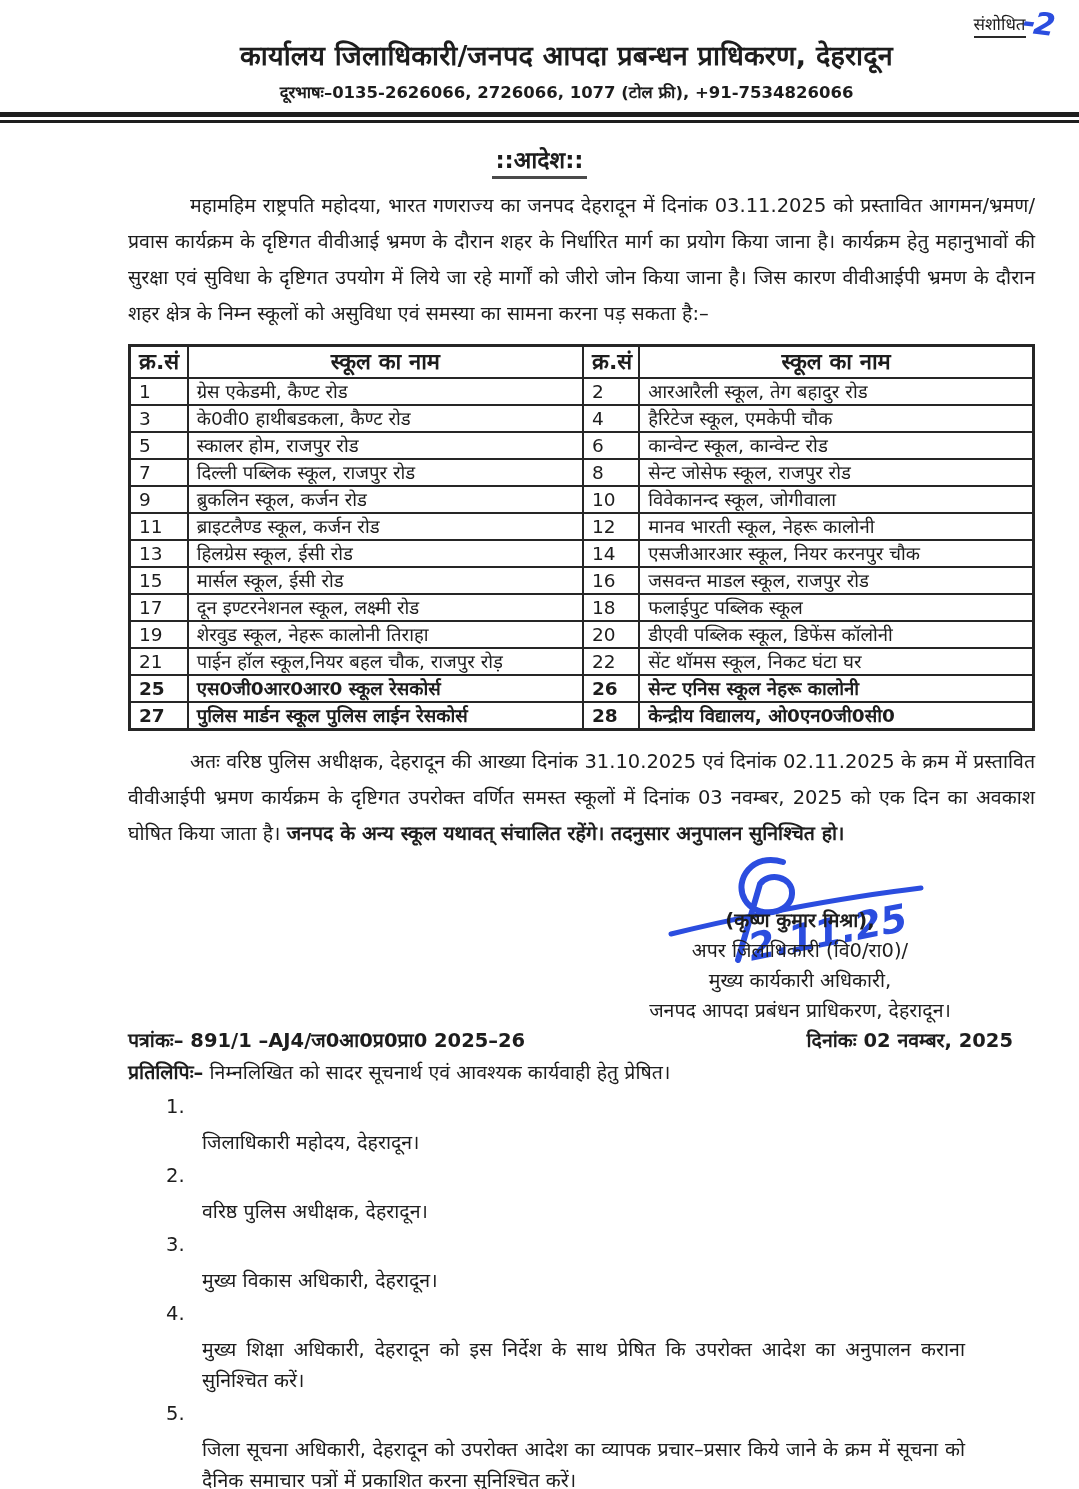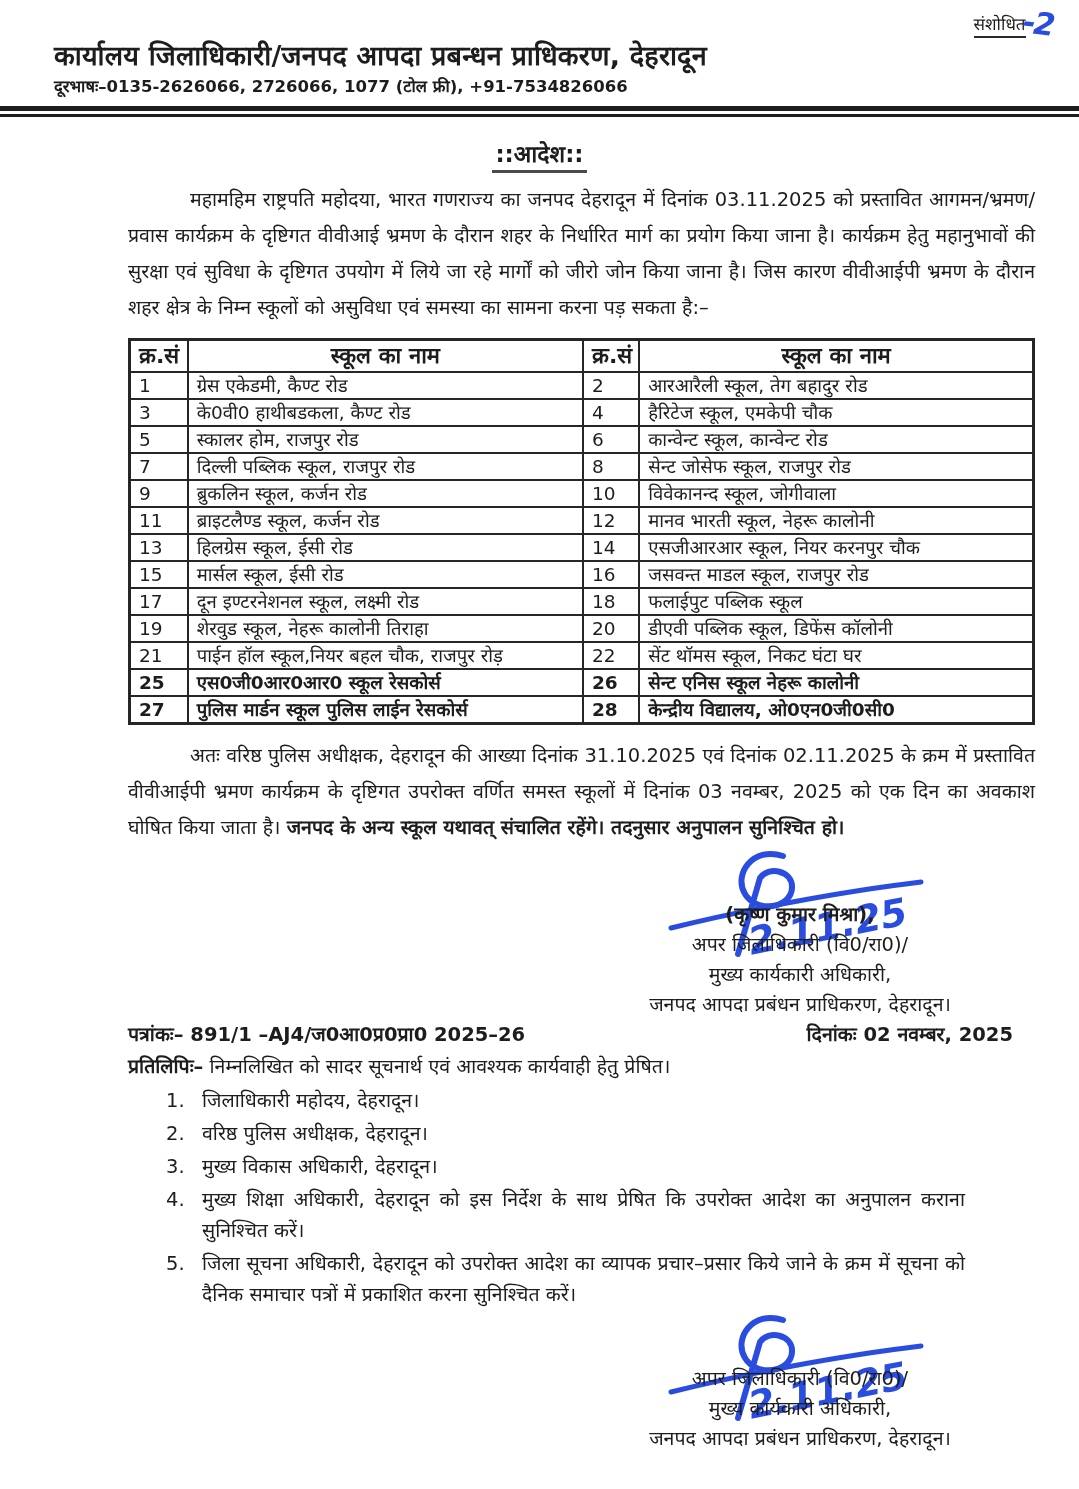--- a/index.html
+++ b/index.html
@@ -9,23 +9,23 @@
     font-family:"DejaVu Sans","Liberation Sans",sans-serif;
     color:#1d1d1d;
     position:relative;overflow:hidden;
   }
   .b{font-weight:bold;}
   
   .revision{position:absolute;top:12px;right:26px;display:flex;align-items:flex-start;}
   .revision .label{font-size:17px;font-weight:normal;border-bottom:2px solid #2a2a2a;padding-bottom:1px;}
   .revision .num{color:#2b4ddf;font-size:31px;font-weight:bold;font-style:italic;line-height:22px;margin-left:-3px;transform:rotate(7deg);letter-spacing:-2px;}
   
-  .header{padding-left:54px;margin-top:36px;}
+  .header{text-align:center;padding-left:54px;margin-top:36px;}
   .header .title{font-size:27px;font-weight:bold;letter-spacing:.2px;}
-  .header .phone{font-size:16.5px;font-weight:bold;margin-top:1px;}
+  .header .phone{font-size:16.5px;font-weight:bold;margin-top:7px;}
   .rule{margin-top:9px;height:3px;background:#fff;border-top:5px solid #1e1e1e;border-bottom:3px solid #1e1e1e;}
   
   .order-heading{text-align:center;margin-top:20px;}
   .order-heading span{font-size:23px;font-weight:bold;border-bottom:3px solid #4a4a4a;padding:0 3px 3px;}
   
   .content{margin:0 44px 0 128px;}
   .para{font-size:19.5px;line-height:36px;text-align:justify;text-indent:62px;margin:13px 0 0;}
   
   table{border-collapse:collapse;width:100%;margin-top:12px;font-size:18.5px;border:3px solid #262626;table-layout:fixed;}
   th,td{border:2px solid #262626;padding:0 8px;height:25px;line-height:24px;white-space:nowrap;overflow:hidden;vertical-align:middle;}
@@ -35,21 +35,21 @@
   
   .sig-block{margin-left:auto;width:470px;text-align:center;position:relative;font-size:19.5px;line-height:30px;}
   .sig-block .ink{height:72px;margin-bottom:-20px;display:flex;justify-content:center;pointer-events:none;}
   .sig-block .ink svg{overflow:visible;}
   .ref-row{display:flex;justify-content:space-between;font-weight:bold;font-size:19.5px;}
   .ref-row .date{margin-right:22px;}
   .copy-intro{font-size:19.5px;margin-top:5px;}
   .copy-list{margin-top:6px;}
   .copy-item{display:flex;font-size:19.5px;line-height:31px;margin:2px 0;}
   .copy-item .num{width:36px;margin-left:38px;flex:none;}
-  .copy-item .txt{flex:1;padding-right:70px;text-align:justify;}
+  .copy-item .txt{flex:1;padding-right:70px;text-align:justify;margin-top:36px;}
   .sig2{margin-top:2px;}
 </style>
 </head>
 <body>
 
 <div class="revision">
   <span class="label">संशोधित</span>
   <span class="num">-2</span>
 </div>
 

